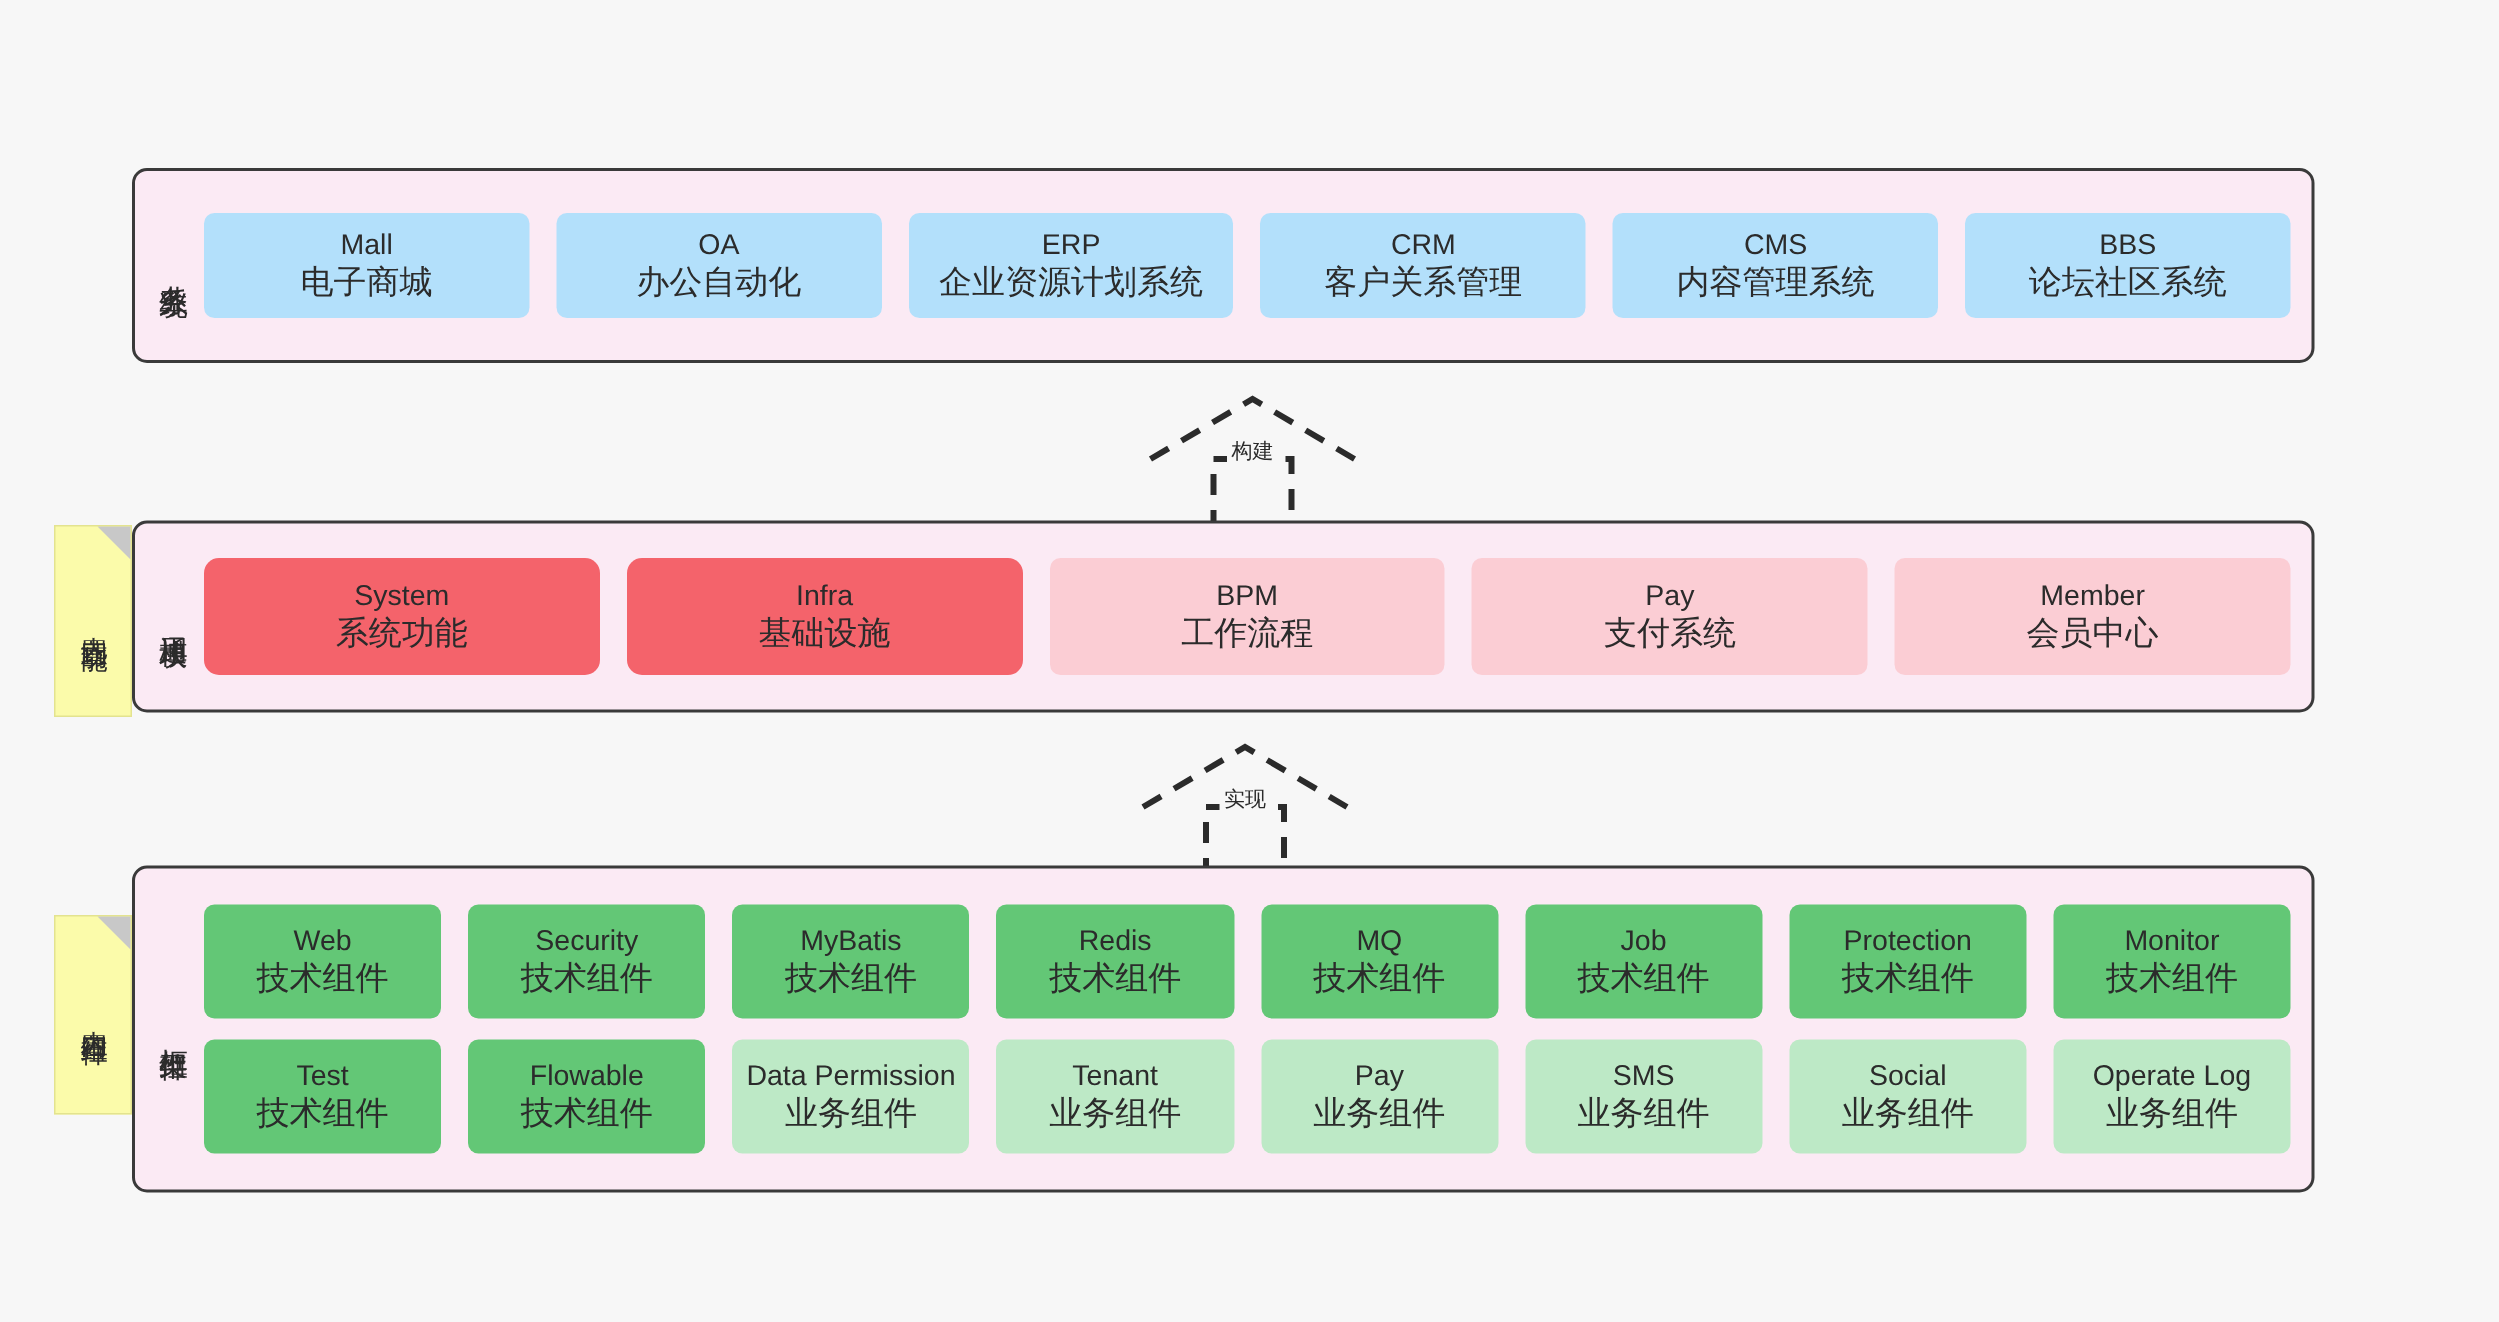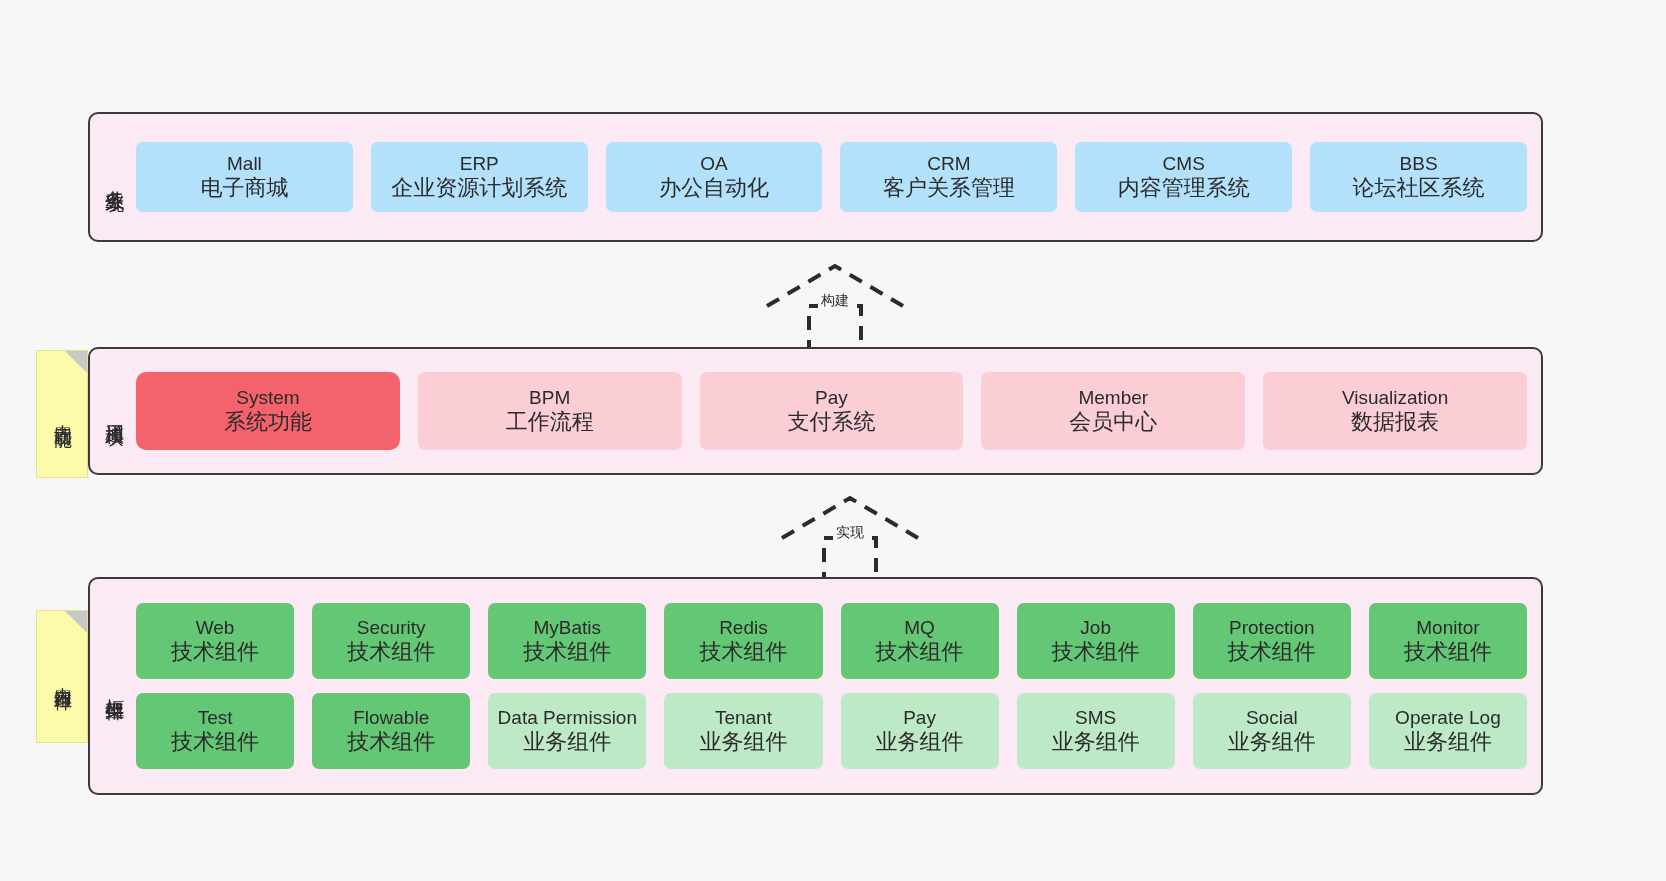--- a/index.html
+++ b/index.html
@@ -136,42 +136,42 @@
     left: 50%;
     transform: translateX(-50%);
     top: 34px;
     font-size: 14px;
     color: #2b2b2b;
     background: #f7f7f7;
     padding: 0 3px;
     white-space: nowrap;
   }
   #connector-build   { left: 745px; top: 258px; }
-  #connector-realize { left: 760px; top: 490px; }
+  #connector-realize { left: 740px; top: 490px; }
 </style>
 </head>
 <body>
 
 <div id="canvas">
 
   <div class="layer" id="layer-business">
     <div class="layer-title">业务系统</div>
     <div class="layer-body">
       <div class="row">
         <div class="box c-blue">
           <span class="t1">Mall</span>
           <span class="t2">电子商城</span>
         </div>
         <div class="box c-blue">
+          <span class="t1">OA</span>
+          <span class="t2">办公自动化</span>
+        </div>
+        <div class="box c-blue">
           <span class="t1">ERP</span>
           <span class="t2">企业资源计划系统</span>
-        </div>
-        <div class="box c-blue">
-          <span class="t1">OA</span>
-          <span class="t2">办公自动化</span>
         </div>
         <div class="box c-blue">
           <span class="t1">CRM</span>
           <span class="t2">客户关系管理</span>
         </div>
         <div class="box c-blue">
           <span class="t1">CMS</span>
           <span class="t2">内容管理系统</span>
         </div>
         <div class="box c-blue">
@@ -191,35 +191,35 @@
   </div>
 
   <div class="layer" id="layer-modules">
     <div class="layer-title">通用模块</div>
     <div class="layer-body">
       <div class="row">
         <div class="box c-red">
           <span class="t1">System</span>
           <span class="t2">系统功能</span>
         </div>
+        <div class="box c-red">
+          <span class="t1">Infra</span>
+          <span class="t2">基础设施</span>
+        </div>
         <div class="box c-pink">
           <span class="t1">BPM</span>
           <span class="t2">工作流程</span>
         </div>
         <div class="box c-pink">
           <span class="t1">Pay</span>
           <span class="t2">支付系统</span>
         </div>
         <div class="box c-pink">
           <span class="t1">Member</span>
           <span class="t2">会员中心</span>
-        </div>
-        <div class="box c-pink">
-          <span class="t1">Visualization</span>
-          <span class="t2">数据报表</span>
         </div>
       </div>
     </div>
   </div>
 
   <div class="sticky" id="sticky-modules">
     <span class="fold"></span>
     <span>内置功能</span>
   </div>
 

